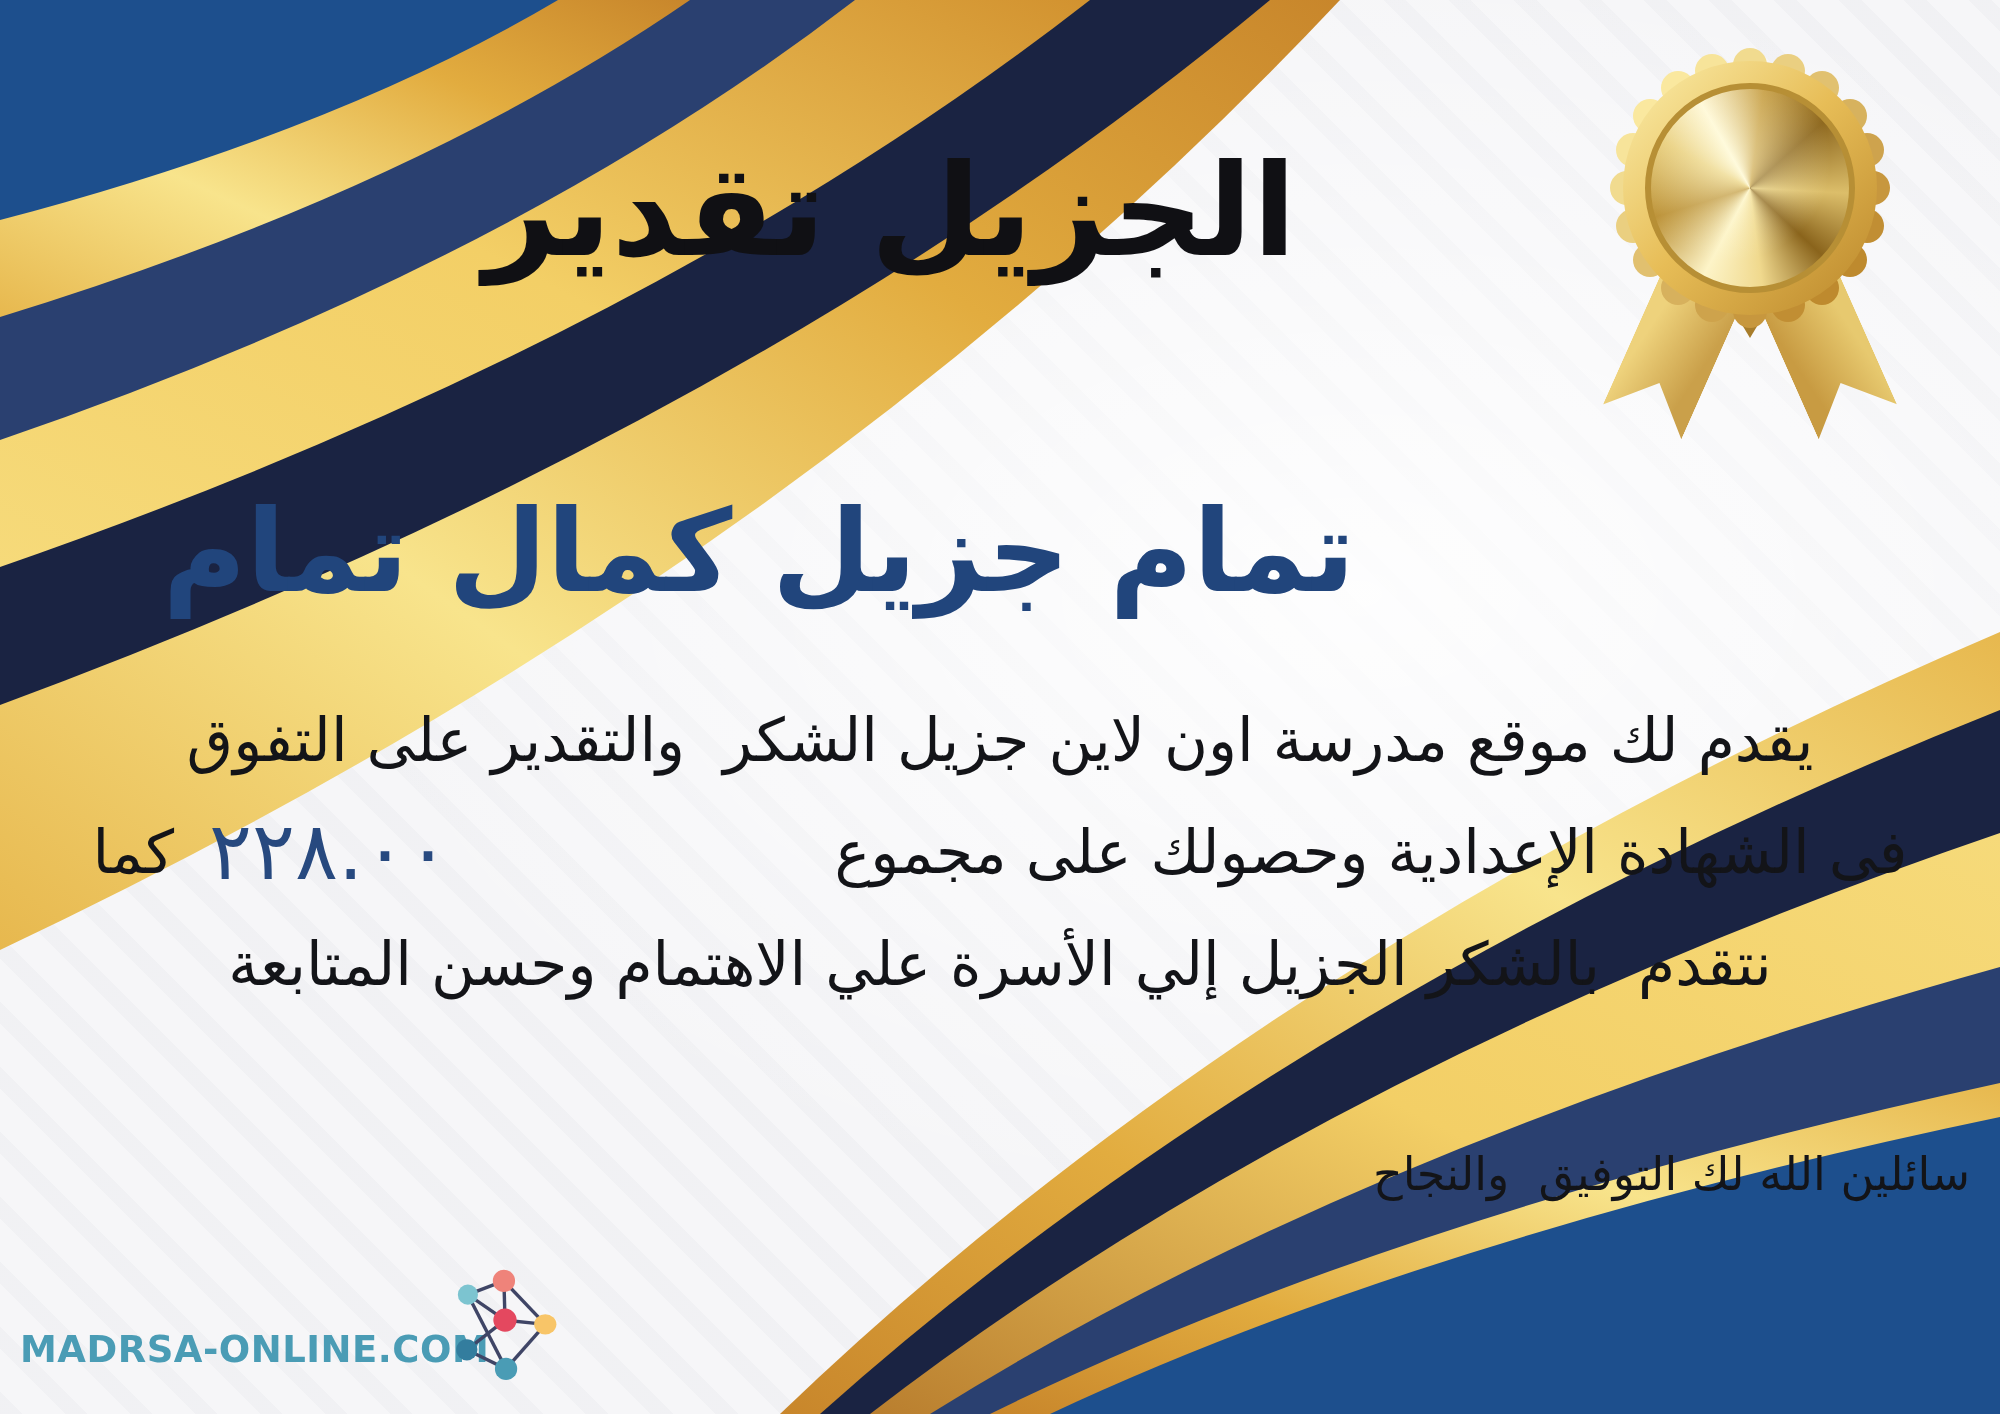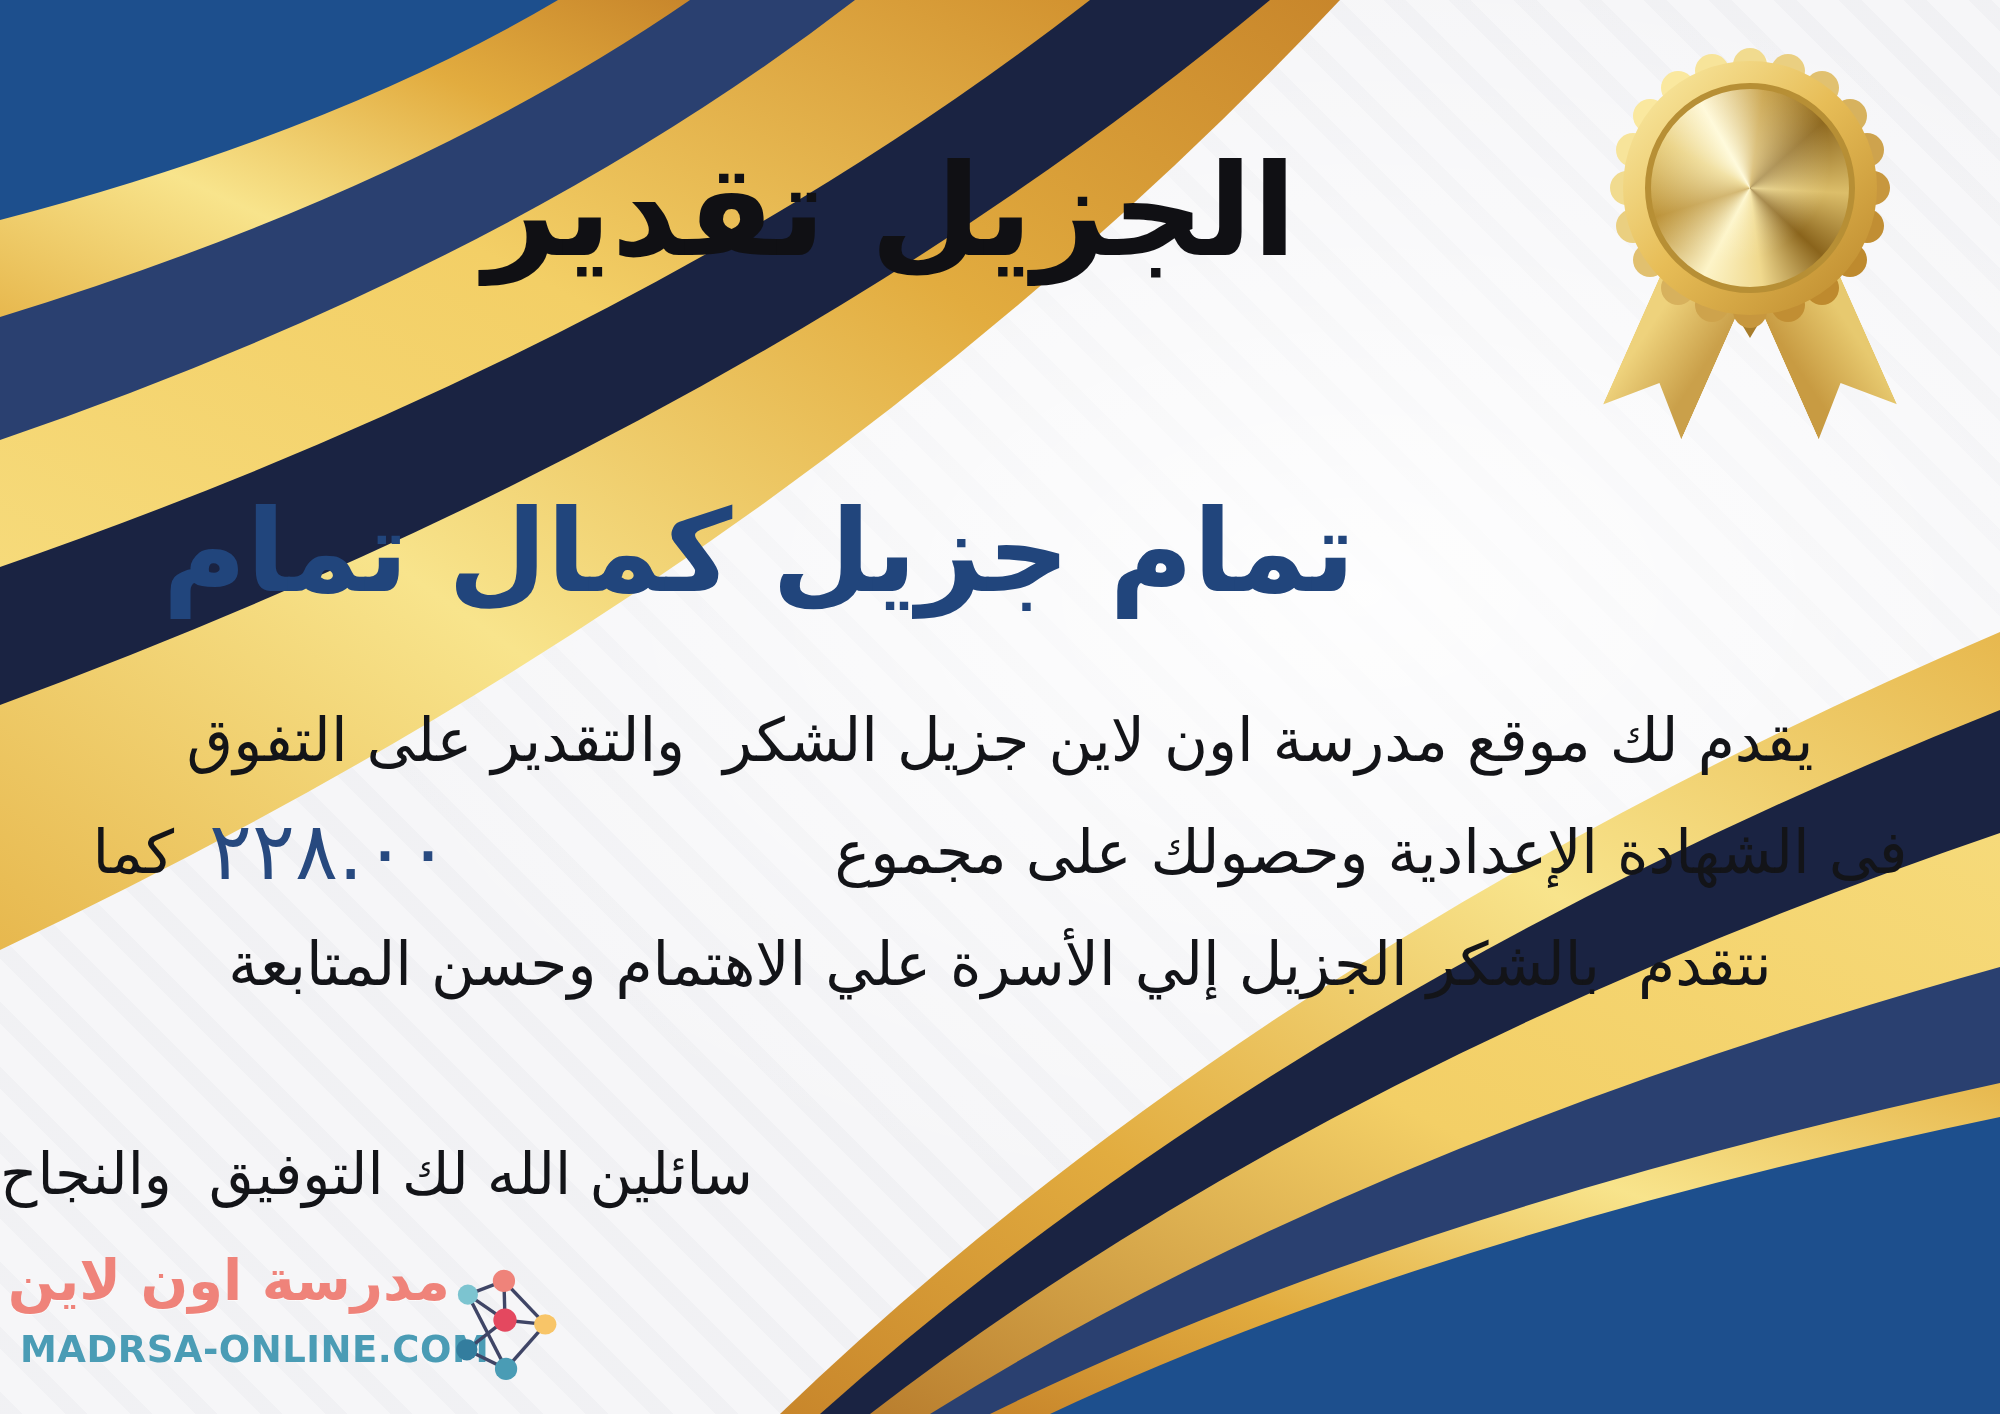--- a/index.html
+++ b/index.html
@@ -38,22 +38,22 @@
     direction:rtl;text-align:center;white-space:pre;
     font-size:60px;line-height:112px;height:112px;
     color:var(--c-body_text,#131418);font-weight:500;
   }
   .score{
     font-size:80px;font-weight:400;color:var(--c-score_blue,#27497f);
     margin-right:385px;margin-left:35px;vertical-align:-6px;
   }
   .closing{
     position:absolute;left:0;right:30px;top:1118px;z-index:3;
-    direction:rtl;text-align:left;white-space:pre;
-    font-size:58px;line-height:112px;color:var(--c-body_text,#131418);font-weight:500;
+    direction:rtl;text-align:right;white-space:pre;
+    font-size:46px;line-height:112px;color:var(--c-body_text,#131418);font-weight:500;
   }
 
   
   .medal{position:absolute;left:1608px;top:46px;width:284px;height:395px;z-index:2;}
   .ribbon{
     position:absolute;width:86px;height:152px;top:236px;
     background:linear-gradient(100deg,#eed27c 20%,#caa04a 80%);
     clip-path:polygon(0 0,100% 0,100% 100%,50% 72%,0 100%);
     z-index:1;
   }
@@ -180,21 +180,20 @@
 
   <div class="body-block">
     <div class="body-line">يقدم لك موقع مدرسة اون لاين جزيل الشكر  والتقدير على التفوق</div>
     <div class="body-line"><span>فى الشهادة الإعدادية وحصولك على مجموع</span><span class="score">٢٢٨.٠٠</span><span>كما</span></div>
     <div class="body-line">نتقدم  بالشكر الجزيل إلي الأسرة علي الاهتمام وحسن المتابعة</div>
   </div>
 
   <div class="closing">سائلين الله لك التوفيق  والنجاح</div>
 
   <div class="logo">
-    <div class="logo-ar">مدرسة اون لاين</div>
     <div class="logo-en">MADRSA-ONLINE.COM</div>
     <svg class="logo-icon" viewBox="0 0 100 120">
       <g stroke="var(--c-logo_line,#3f4566)" stroke-width="3.2">
         <line x1="49" y1="25" x2="15" y2="38"></line>
         <line x1="49" y1="25" x2="50" y2="62"></line>
         <line x1="49" y1="25" x2="88" y2="66"></line>
         <line x1="15" y1="38" x2="50" y2="62"></line>
         <line x1="15" y1="38" x2="51" y2="108"></line>
         <line x1="50" y1="62" x2="14" y2="90"></line>
         <line x1="50" y1="62" x2="88" y2="66"></line>

